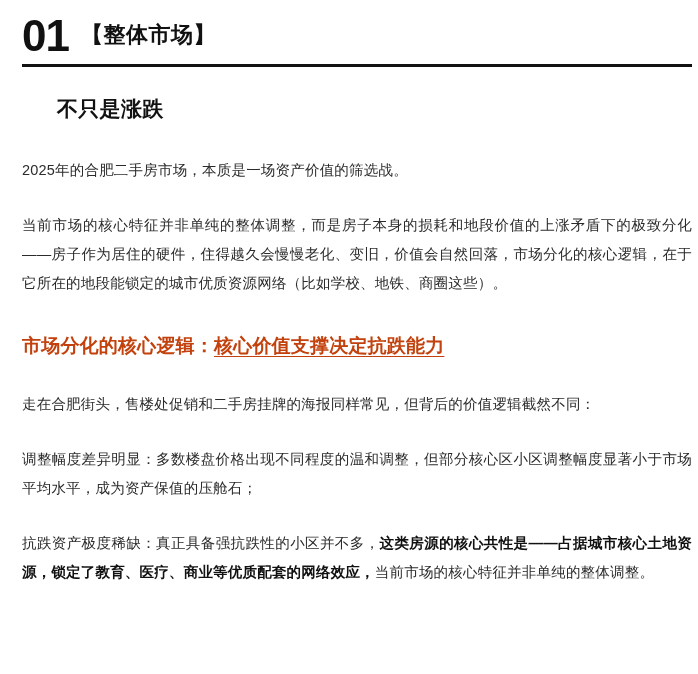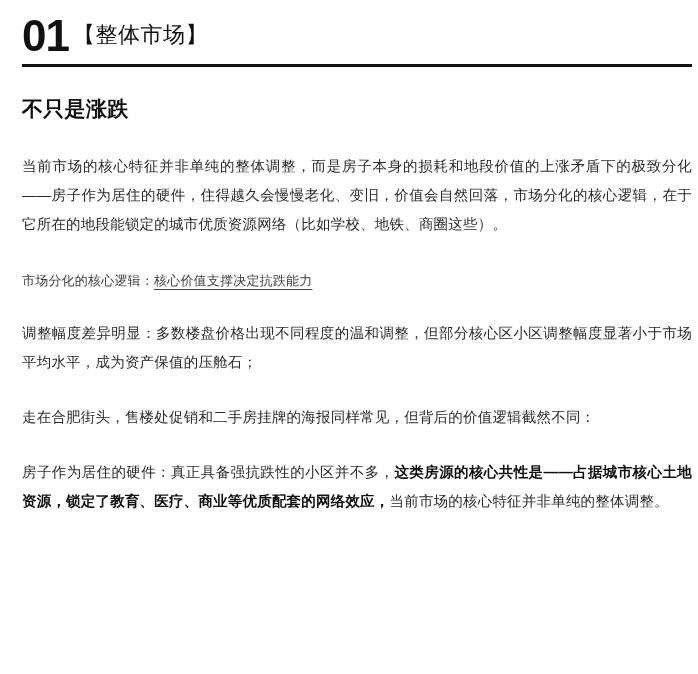--- a/index.html
+++ b/index.html
@@ -34,58 +34,60 @@
     font-size: 44px;
     font-weight: 800;
     line-height: 1;
     letter-spacing: -1px;
     color: #111111;
     margin-right: 4px;
     font-family: "Liberation Sans", "DejaVu Sans", sans-serif;
   }
   .section-title {
     font-size: 22px;
-    font-weight: 400;
+    font-weight: 700;
     color: #111111;
     letter-spacing: 0.5px;
     padding-bottom: 2px;
+    margin-left: 8px;
   }
 
   
   .headline {
     margin: 0 0 10px 0;
   }
   .headline-line {
     font-size: 21px;
     font-weight: 700;
     color: #111111;
     line-height: 1.55;
     letter-spacing: 0.3px;
+    margin-left: 35px;
   }
 
   
   .para {
     font-size: 14.5px;
     line-height: 2.0;
     color: #2b2b2b;
     margin: 26px 0 0 0;
     letter-spacing: 0.2px;
     text-align: justify;
   }
   .sub-lede {
     margin-top: 30px;
   }
 
   
   .logic-heading {
     margin: 30px 0 0 0;
-    font-size: 13px;
+    font-size: 19px;
     line-height: 1.9;
-    font-weight: 400;
-    color: #404040;
+    font-weight: 700;
+    color: #c2410c;
     letter-spacing: 0.2px;
   }
   .logic-heading .underlined {
     text-decoration: underline;
     text-underline-offset: 4px;
   }
 
   .bold-inline {
     font-weight: 700;
     color: #111111;
@@ -98,28 +100,29 @@
 
   <div class="section-header">
     <span class="section-number">01</span>
     <span class="section-title">【整体市场】</span>
   </div>
 
   <div class="headline">
     <div class="headline-line">不只是涨跌</div>
   </div>
 
+  <p class="para sub-lede">2025年的合肥二手房市场，本质是一场资产价值的筛选战。</p>
 
   <p class="para">当前市场的核心特征并非单纯的整体调整，而是房子本身的损耗和地段价值的上涨矛盾下的极致分化——房子作为居住的硬件，住得越久会慢慢老化、变旧，价值会自然回落，市场分化的核心逻辑，在于它所在的地段能锁定的城市优质资源网络（比如学校、地铁、商圈这些）。</p>
 
   <p class="logic-heading">
     <span>市场分化的核心逻辑：</span><span class="underlined">核心价值支撑决定抗跌能力</span>
   </p>
 
+  <p class="para">走在合肥街头，售楼处促销和二手房挂牌的海报同样常见，但背后的价值逻辑截然不同：</p>
+
   <p class="para">调整幅度差异明显：多数楼盘价格出现不同程度的温和调整，但部分核心区小区调整幅度显著小于市场平均水平，成为资产保值的压舱石；</p>
 
-  <p class="para">走在合肥街头，售楼处促销和二手房挂牌的海报同样常见，但背后的价值逻辑截然不同：</p>
-
   <p class="para">
-    <span>房子作为居住的硬件：真正具备强抗跌性的小区并不多，</span><span class="bold-inline">这类房源的核心共性是——占据城市核心土地资源，锁定了教育、医疗、商业等优质配套的网络效应，</span><span>当前市场的核心特征并非单纯的整体调整。</span>
+    <span>抗跌资产极度稀缺：真正具备强抗跌性的小区并不多，</span><span class="bold-inline">这类房源的核心共性是——占据城市核心土地资源，锁定了教育、医疗、商业等优质配套的网络效应，</span><span>当前市场的核心特征并非单纯的整体调整。</span>
   </p>
 
 </div>
 
 </body></html>

